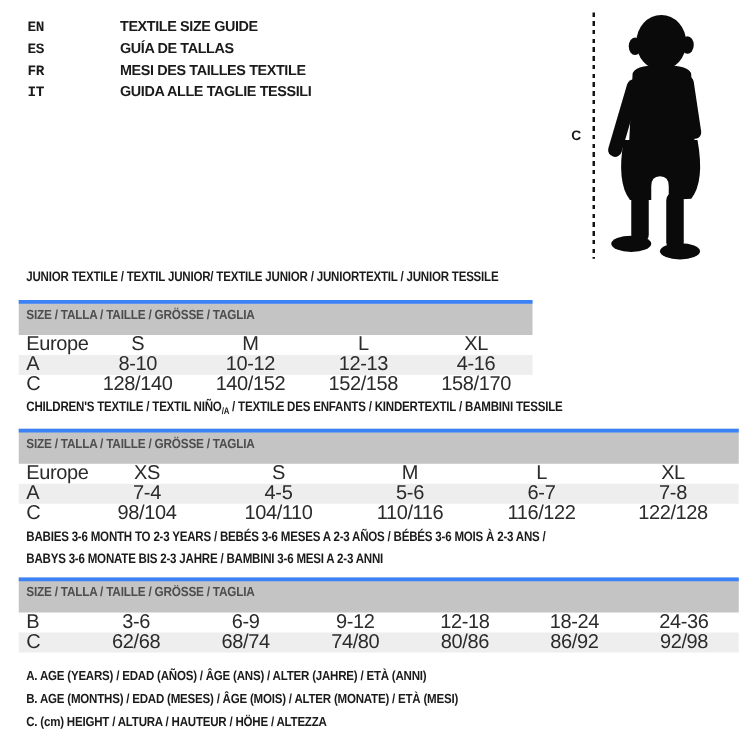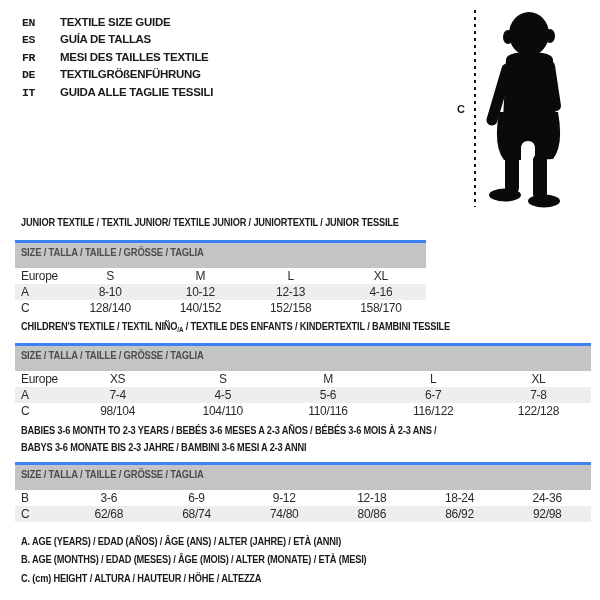--- a/index.html
+++ b/index.html
@@ -8,21 +8,21 @@
     background:#ffffff;
     font-family:"Liberation Sans","DejaVu Sans",sans-serif;
     color:#1a1a1a;
   }
   .stage{position:absolute;inset:0;}
 
   
   .langs{position:absolute;left:22px;top:14px;}
   .lang-row{display:flex;line-height:17.4px;font-size:11.5px;font-weight:700;letter-spacing:-0.3px;}
   .lang-code{width:38px;flex:0 0 38px;font-family:Liberation Mono, monospace;}
-  .lang-label{white-space:nowrap;}
+  .lang-label{white-space:nowrap;margin-left:36px;}
 
   
   .measure-line{
     position:absolute;left:474px;top:10px;width:2px;height:197px;
     background:repeating-linear-gradient(to bottom,#141414 0 3.5px,transparent 3.5px 7px);
   }
   .measure-label{position:absolute;left:457px;top:103px;font-size:11px;font-weight:700;}
   .baby-wrap{position:absolute;left:480px;top:8px;width:95px;height:202px;}
 
   
@@ -38,21 +38,21 @@
   .t1{width:411px;}
   .t2,.t3{width:576px;}
   .bar{
     height:28px;line-height:16px;background:#c4c4c4;border-top:3px solid #3b82f6;
     padding-left:6px;box-sizing:border-box;
   }
   .bar span{
     font-size:10.5px;font-weight:700;color:#4d4d4d;letter-spacing:-0.2px;
     display:inline-block;transform:scaleX(0.9);transform-origin:0 50%;white-space:nowrap;
   }
-  .trow{display:flex;height:16px;line-height:16px;font-size:12px;letter-spacing:-0.3px;color:#2b2b2b;}
+  .trow{display:flex;height:16px;line-height:16px;font-size:16px;letter-spacing:-0.3px;color:#2b2b2b;}
   .trow.band{background:#eeeeee;}
   .lbl{flex:0 0 50px;width:50px;padding-left:6px;box-sizing:border-box;white-space:nowrap;}
   .vals{flex:1;display:flex;}
   .vals span{flex:1;text-align:center;white-space:nowrap;}
 
   
   .footnotes{
     position:absolute;left:21px;top:532px;font-size:10.5px;font-weight:700;
     letter-spacing:-0.2px;line-height:18.3px;transform:scaleX(0.88);transform-origin:0 0;
   }
@@ -68,24 +68,20 @@
       <span class="lang-code">EN</span>
       <span class="lang-label">TEXTILE SIZE GUIDE</span>
     </div>
     <div class="lang-row">
       <span class="lang-code">ES</span>
       <span class="lang-label">GUÍA DE TALLAS</span>
     </div>
     <div class="lang-row">
       <span class="lang-code">FR</span>
       <span class="lang-label">MESI DES TAILLES TEXTILE</span>
-    </div>
-    <div class="lang-row">
-      <span class="lang-code">DE</span>
-      <span class="lang-label">TEXTILGRÖßENFÜHRUNG</span>
     </div>
     <div class="lang-row">
       <span class="lang-code">IT</span>
       <span class="lang-label">GUIDA ALLE TAGLIE TESSILI</span>
     </div>
   </div>
 
   <div class="measure-line"></div>
   <div class="measure-label">C</div>
   <div class="baby-wrap">

